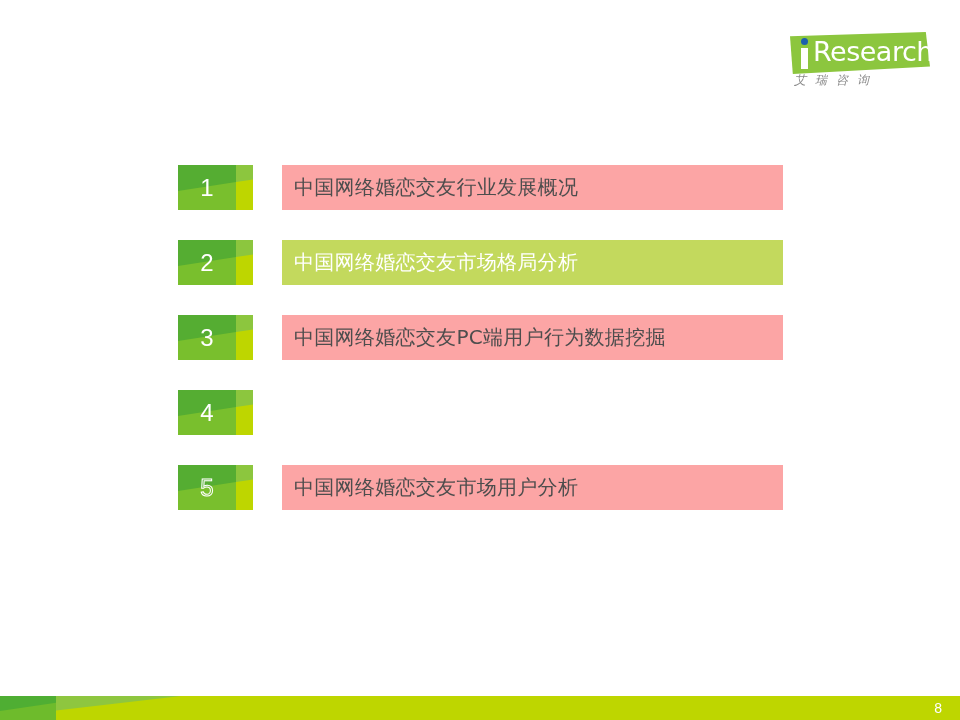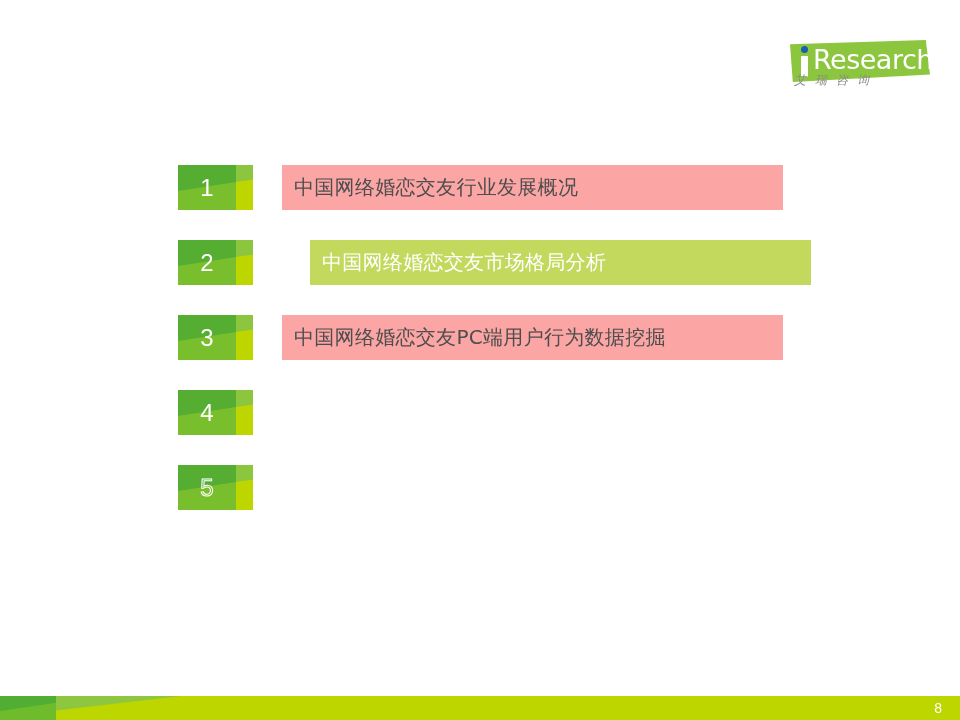--- a/index.html
+++ b/index.html
@@ -29,21 +29,21 @@
   .logo {
     position: absolute;
     left: 780px;
     top: 28px;
     width: 155px;
     height: 62px;
   }
   .logo-mark {
     position: absolute;
     left: 10px;
-    top: 12px;
+    top: 4px;
     width: 140px;
     height: 42px;
     text-align: center;
   }
   .logo-shape {
     position: absolute;
     left: 0; top: 0;
     width: 140px;
     height: 42px;
     background: #8CC63E;
@@ -170,21 +170,20 @@
     left: 104px;
     top: 0;
     width: 501px;
     height: 45px;
     background: #fca5a5;
     display: flex;
     align-items: center;
   }
   .title-bar.active {
     background: #C3D95D;
-    margin-left: 28px;
   }
   .title-text {
     padding-left: 12px;
     font-size: 20px;
     color: #4d4d4d;
     font-family: "DejaVu Sans", "Liberation Sans", sans-serif;
     letter-spacing: 0.3px;
     white-space: nowrap;
   }
   .title-bar.active .title-text {
@@ -308,20 +307,23 @@
     </div>
 
     <div class="agenda-row">
       <div class="num-badge">
         <div class="badge-left"></div>
         <div class="badge-left-wedge"></div>
         <div class="badge-right"></div>
         <div class="badge-right-wedge"></div>
         <div class="badge-num hollow">5</div>
       </div>
+      <div class="title-bar">
+        <span class="title-text">中国网络婚恋交友市场用户分析</span>
+      </div>
     </div>
 
   </div>
 
   <div class="footer">
     <div class="footer-base"></div>
     <div class="footer-mid-wedge"></div>
     <div class="footer-green"></div>
     <div class="footer-green-wedge"></div>
     <div class="page-number">8</div>

